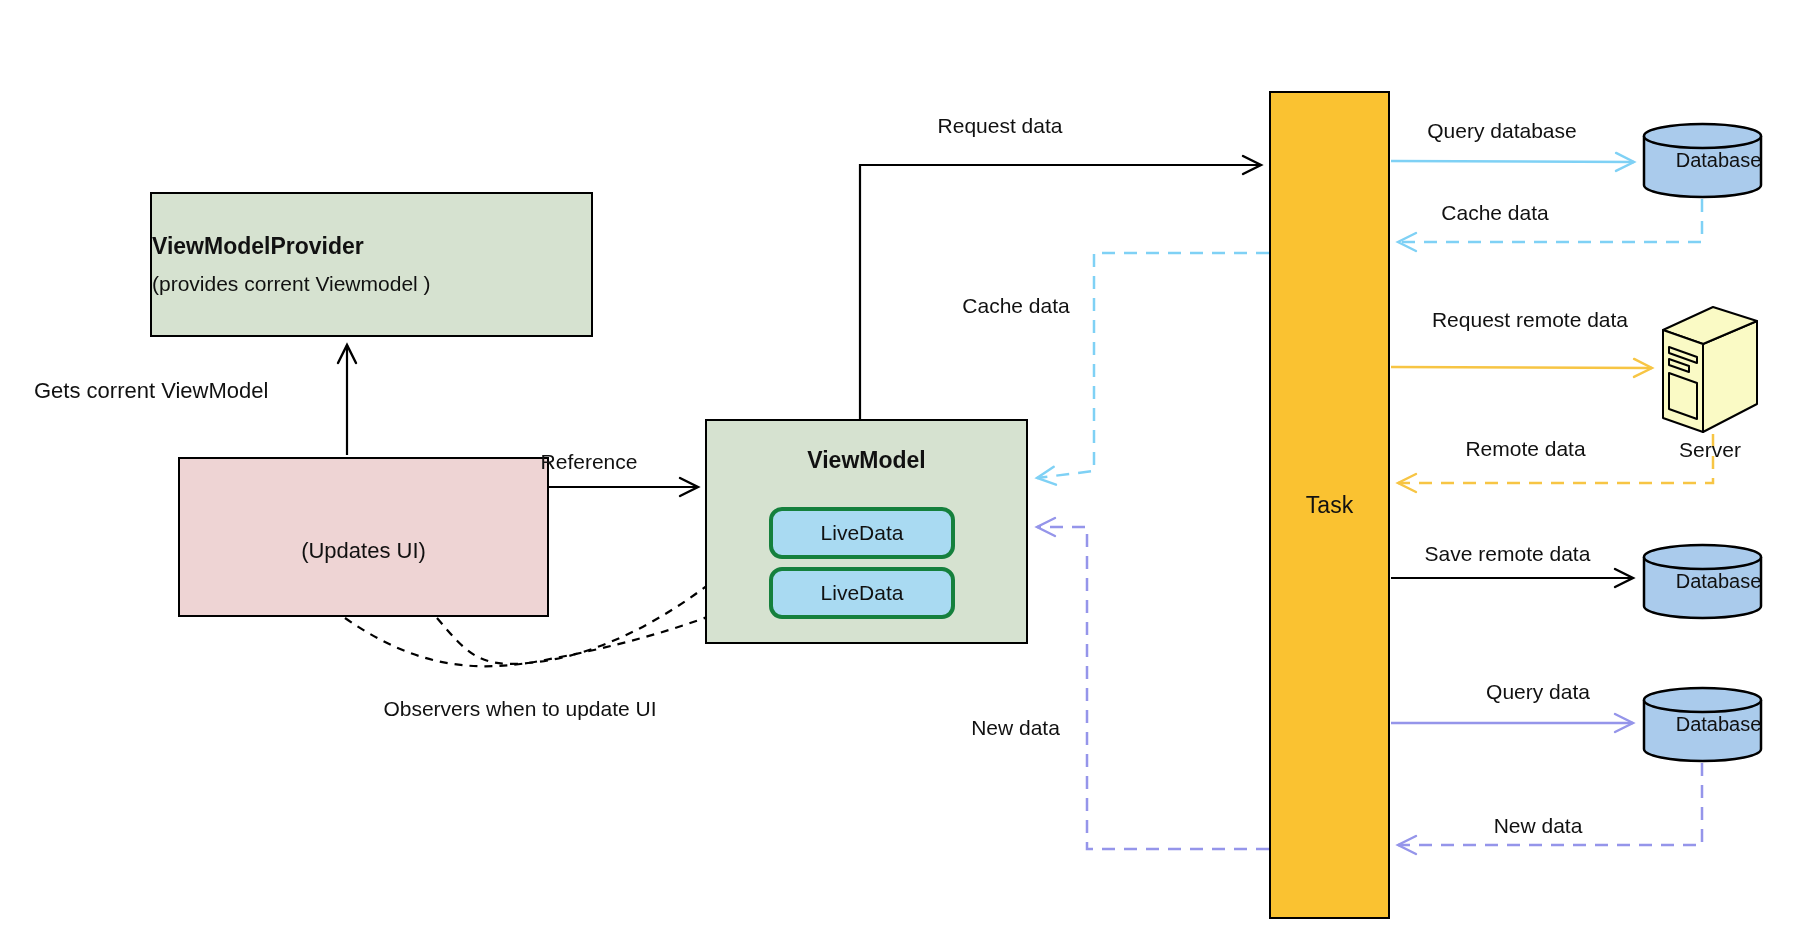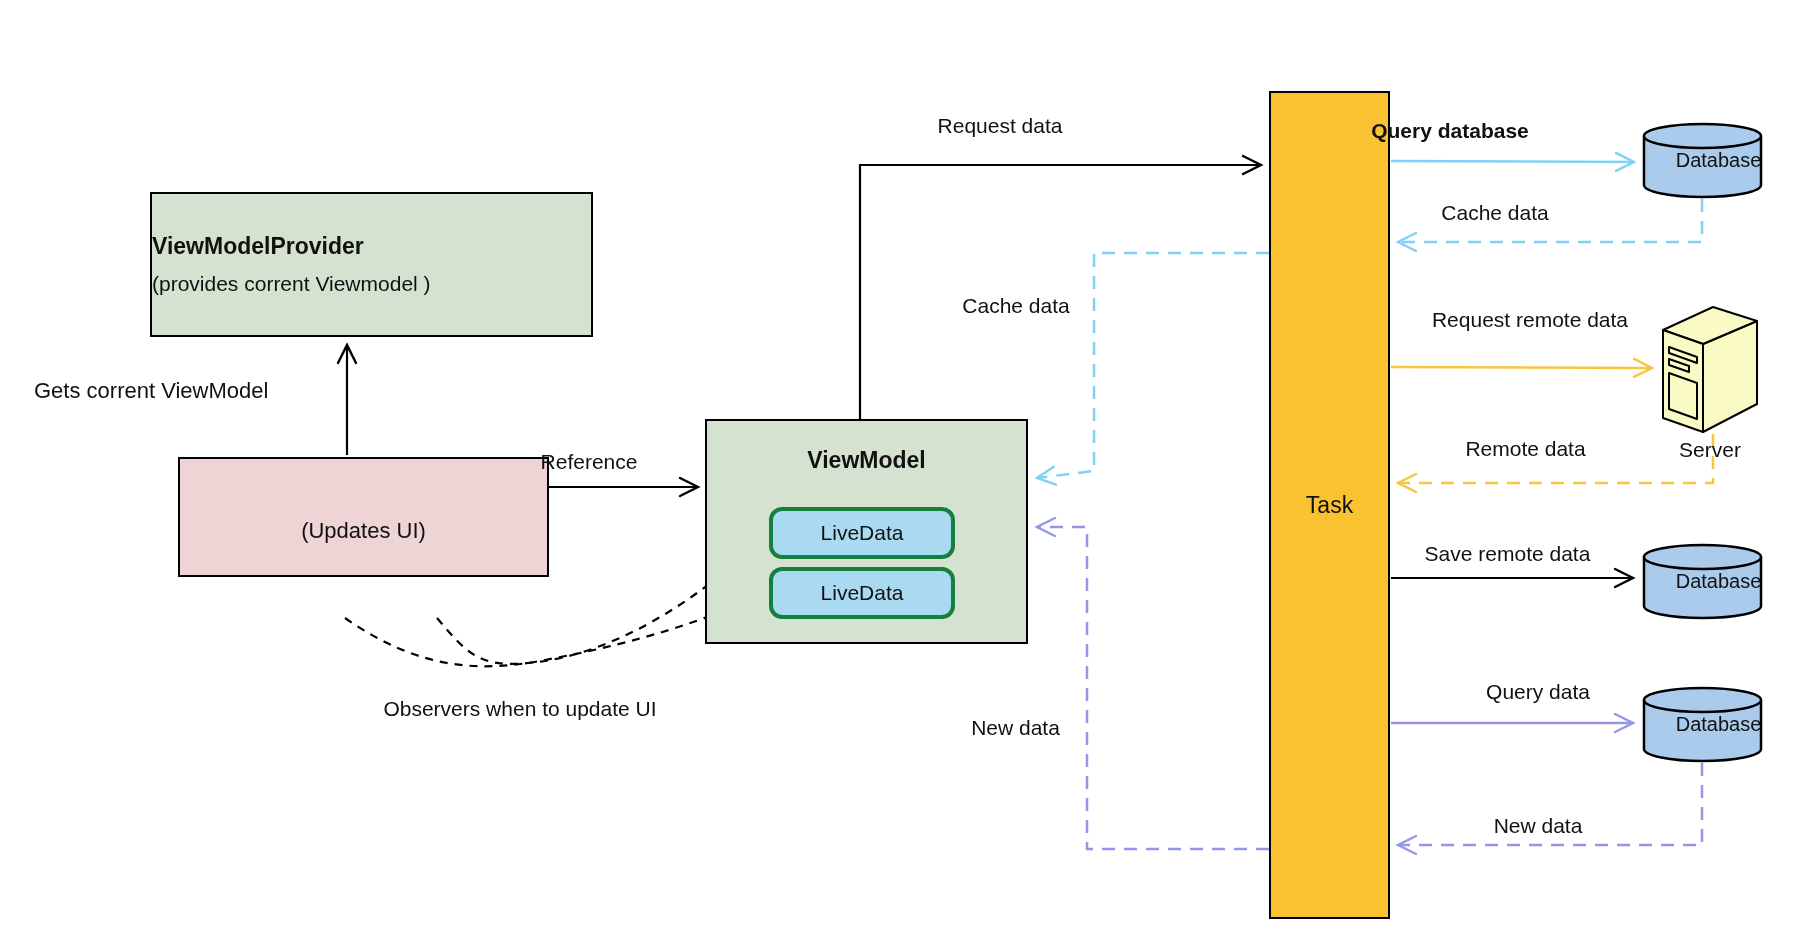--- a/index.html
+++ b/index.html
@@ -19,21 +19,21 @@
   .green{background:var(--node_green,#d6e2d0);}
   .pink{background:var(--node_pink,#eed4d4);}
   .orange{background:var(--task_orange,#fac231);}
   .lbl{position:absolute;font-size:21px;line-height:1.15;white-space:nowrap;}
   .center{text-align:center;}
   .bold{font-weight:normal;}
   #provider{left:150px;top:192px;width:443px;height:145px;display:flex;flex-direction:column;
             align-items:flex-start;justify-content:center;gap:12px;}
   #provider .t{font-size:23px;font-weight:bold;}
   #provider .s{font-size:21px;}
-  #updates-ui{left:178px;top:457px;width:371px;height:120px;display:flex;
+  #updates-ui{left:178px;top:457px;width:371px;height:160px;display:flex;
               align-items:center;justify-content:center;padding-top:28px;font-size:22px;}
   #viewmodel{left:705px;top:419px;width:323px;height:225px;}
   #viewmodel .t{margin-top:26px;text-align:center;font-size:23px;font-weight:bold;}
   .livedata{position:absolute;left:62px;width:186px;height:52px;box-sizing:border-box;
             background:var(--livedata_blue,#a9daf2);border:4px solid #15803d;border-radius:13px;
             display:flex;align-items:center;justify-content:center;font-size:21px;}
   #livedata-1{top:86px;} #livedata-2{top:146px;}
   #task{left:1269px;top:91px;width:121px;height:828px;display:flex;align-items:center;
         justify-content:center;font-size:23px;}
   .db{position:absolute;width:121px;height:78px;}
@@ -138,21 +138,21 @@
     </svg>
   </div>
   <div class="lbl center" style="left:1655px;top:438px;width:110px;">Server</div>
 
   <div class="lbl bold" style="left:34px;top:378px;width:290px;font-size:22px;">Gets corrent ViewModel</div>
   <div class="lbl center" style="left:524px;top:450px;width:130px;">Reference</div>
   <div class="lbl center" style="left:910px;top:114px;width:180px;">Request data</div>
   <div class="lbl center" style="left:945px;top:294px;width:142px;">Cache data</div>
   <div class="lbl center" style="left:948px;top:716px;width:135px;">New data</div>
   <div class="lbl center" style="left:350px;top:697px;width:340px;">Observers when to update UI</div>
-  <div class="lbl center" style="left:1350px;top:119px;width:200px;font-weight:bold;">Query database</div>
+  <div class="lbl center" style="left:1402px;top:119px;width:200px;">Query database</div>
   <div class="lbl center" style="left:1424px;top:201px;width:142px;">Cache data</div>
   <div class="lbl center" style="left:1400px;top:308px;width:260px;">Request remote data</div>
   <div class="lbl center" style="left:1448px;top:437px;width:155px;">Remote data</div>
   <div class="lbl center" style="left:1400px;top:542px;width:215px;">Save remote data</div>
   <div class="lbl center" style="left:1468px;top:680px;width:140px;">Query data</div>
   <div class="lbl center" style="left:1474px;top:814px;width:128px;">New data</div>
 
 </div>
 
 </body></html>

